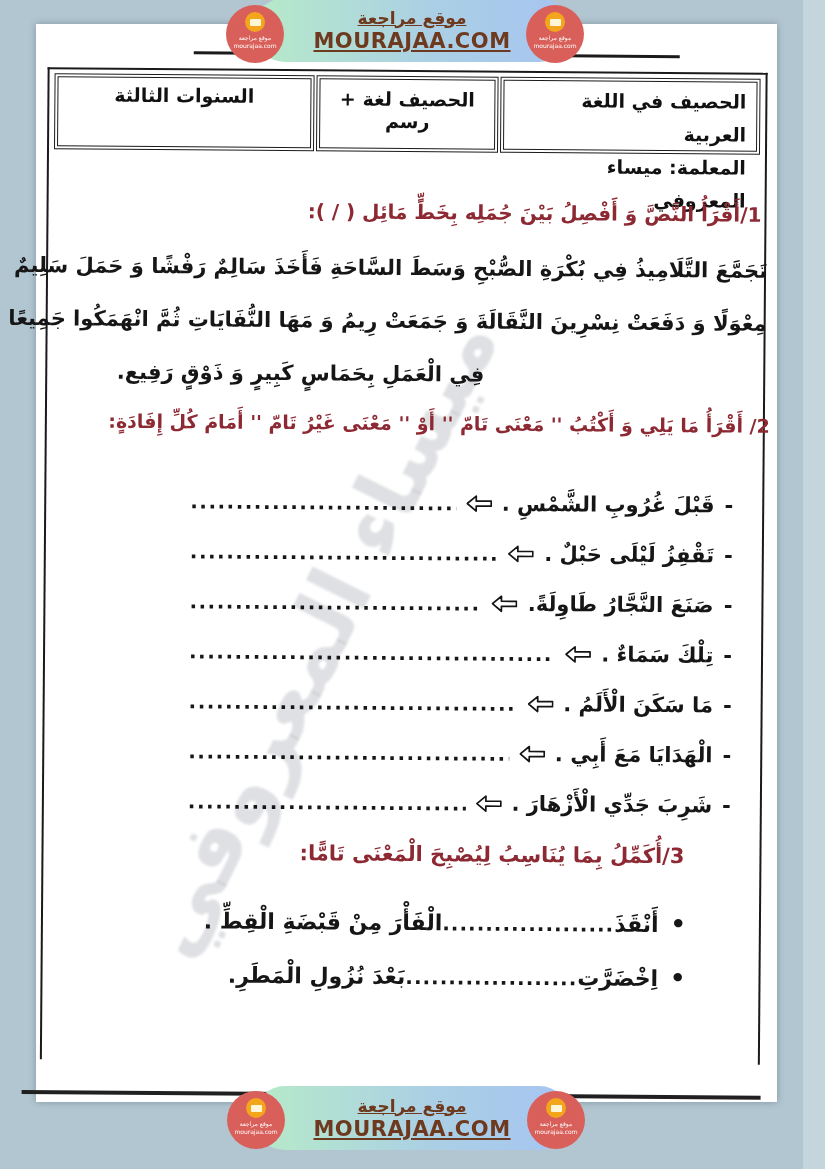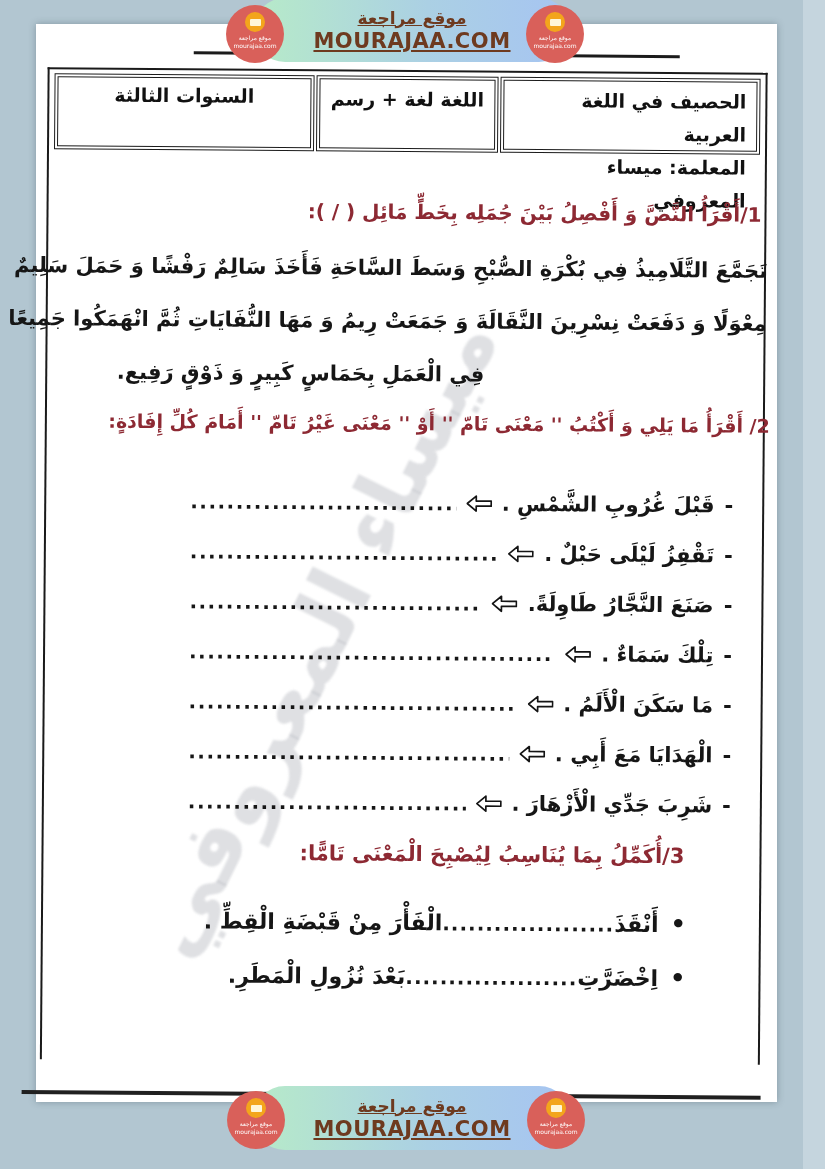--- a/index.html
+++ b/index.html
@@ -82,21 +82,21 @@
 
       <div class="scan-top-line"></div>
 
       <div class="frame">
         <div class="head-table">
           <div class="head-cell cell-subject">
             <div>الحصيف في اللغة العربية</div>
             <div>المعلمة: ميساء المعروفي</div>
           </div>
           <div class="head-cell cell-lesson">
-            <span>اللغة لغة + رسم</span>
+            <span>الحصيف لغة + رسم</span>
           </div>
           <div class="head-cell cell-level">
             <span>السنوات الثالثة</span>
           </div>
         </div>
       </div>
 
       <div class="watermark">ميساء المعروفي</div>
 
       <div class="ex-title ex1-title">1/أَقْرَأُ النَّصَّ وَ أَفْصِلُ بَيْنَ جُمَلِه بِخَطٍّ مَائِل ( / ):</div>

